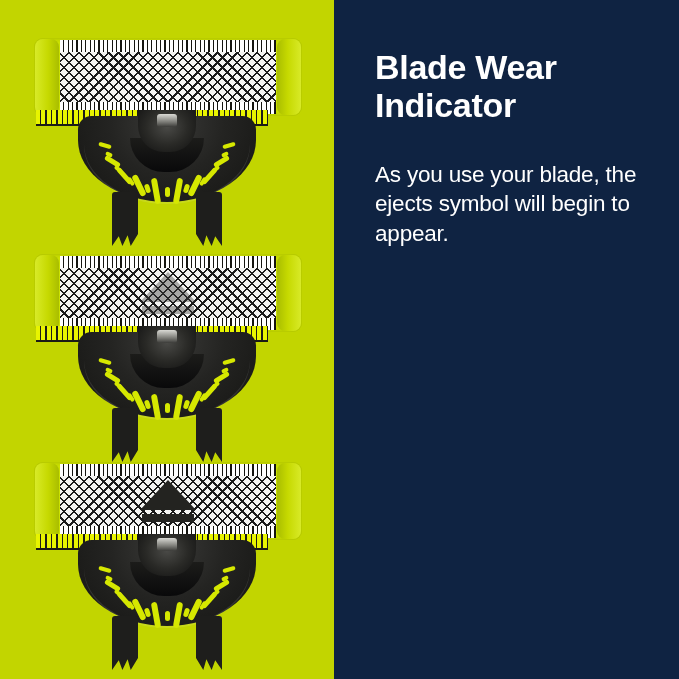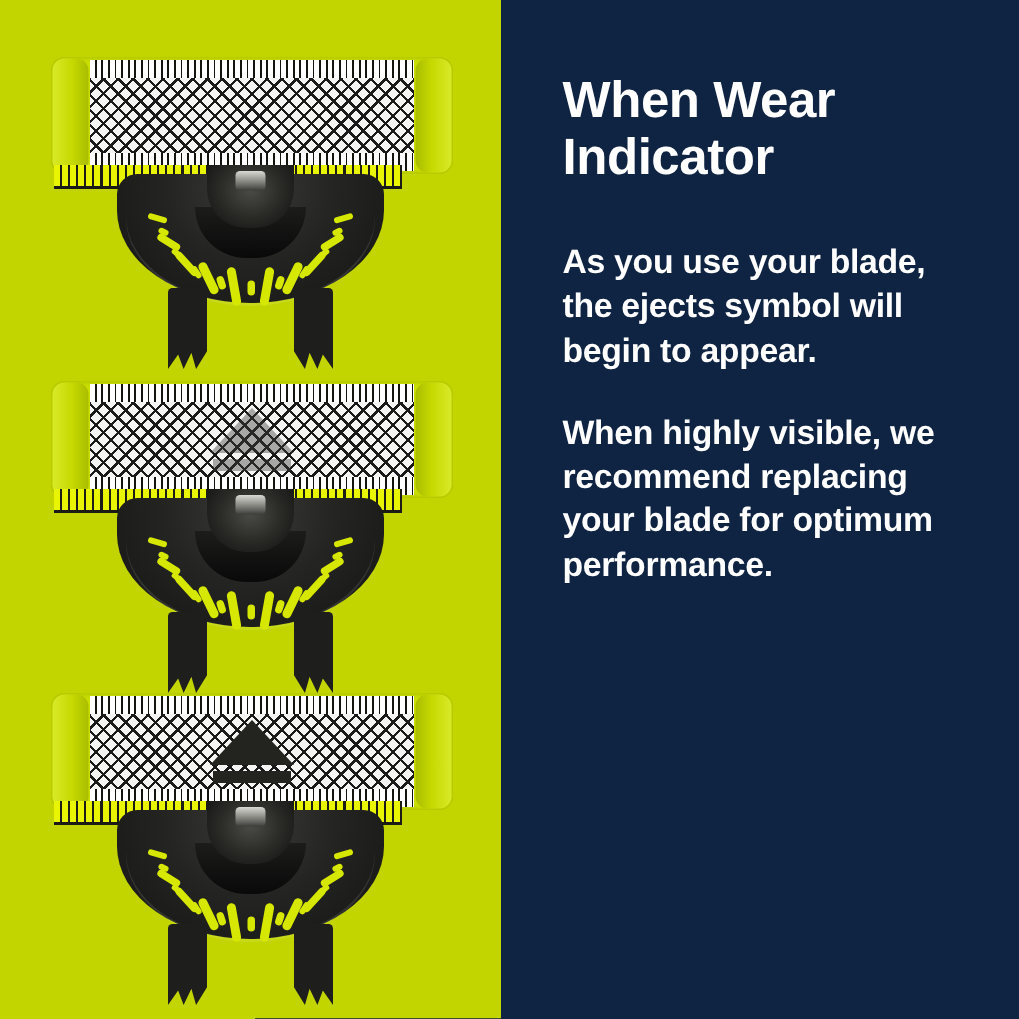--- a/index.html
+++ b/index.html
@@ -123,21 +123,21 @@
   .right-panel{
     position:relative;flex:1;height:679px;background:#0f2342;
     padding:48px 26px 0 41px;box-sizing:border-box;
   }
   .title{
     margin:0;color:#ffffff;font-size:34px;line-height:1.12;
     font-weight:bold;letter-spacing:-.3px;
   }
   .para{
     margin:0;color:#ffffff;font-size:22.5px;line-height:1.30;
-    font-weight:bold;letter-spacing:-.2px;
+    font-weight:normal;letter-spacing:-.2px;
   }
   .p1{margin-top:36px;}
   .p2{margin-top:26px;}
 
   .icon-wrap{position:absolute;left:41px;top:486px;width:112px;height:112px;}
   .icon-wrap svg{display:block;}
 </style>
 </head>
 <body>
 
@@ -269,18 +269,17 @@
           <div class="tick" style="width: 5px; height: 20px; left: 147.324px; top: 49.5613px; transform: rotate(42deg);"></div>
           <div class="tick" style="width: 4px; height: 8px; left: 154.027px; top: 49.1384px; transform: rotate(50deg);"></div>
           <div class="tick" style="width: 5px; height: 17px; left: 158.775px; top: 37.4148px; transform: rotate(58deg);"></div>
           <div class="tick" style="width: 4px; height: 7px; left: 163.467px; top: 34.5311px; transform: rotate(66deg);"></div>
           <div class="tick" style="width: 4px; height: 13px; left: 166.521px; top: 23.1408px; transform: rotate(74deg);"></div>
         </div>
     </div>
   </div>
 
   <div class="right-panel">
-    <h1 class="title">When Wear Indicator</h1>
+    <h1 class="title">Blade Wear Indicator</h1>
     <p class="para p1">As you use your blade, the ejects symbol will begin to appear.</p>
-    <p class="para p2">When highly visible, we recommend replacing your blade for optimum performance.</p>
 
   </div>
 </div>
 
 </body></html>

